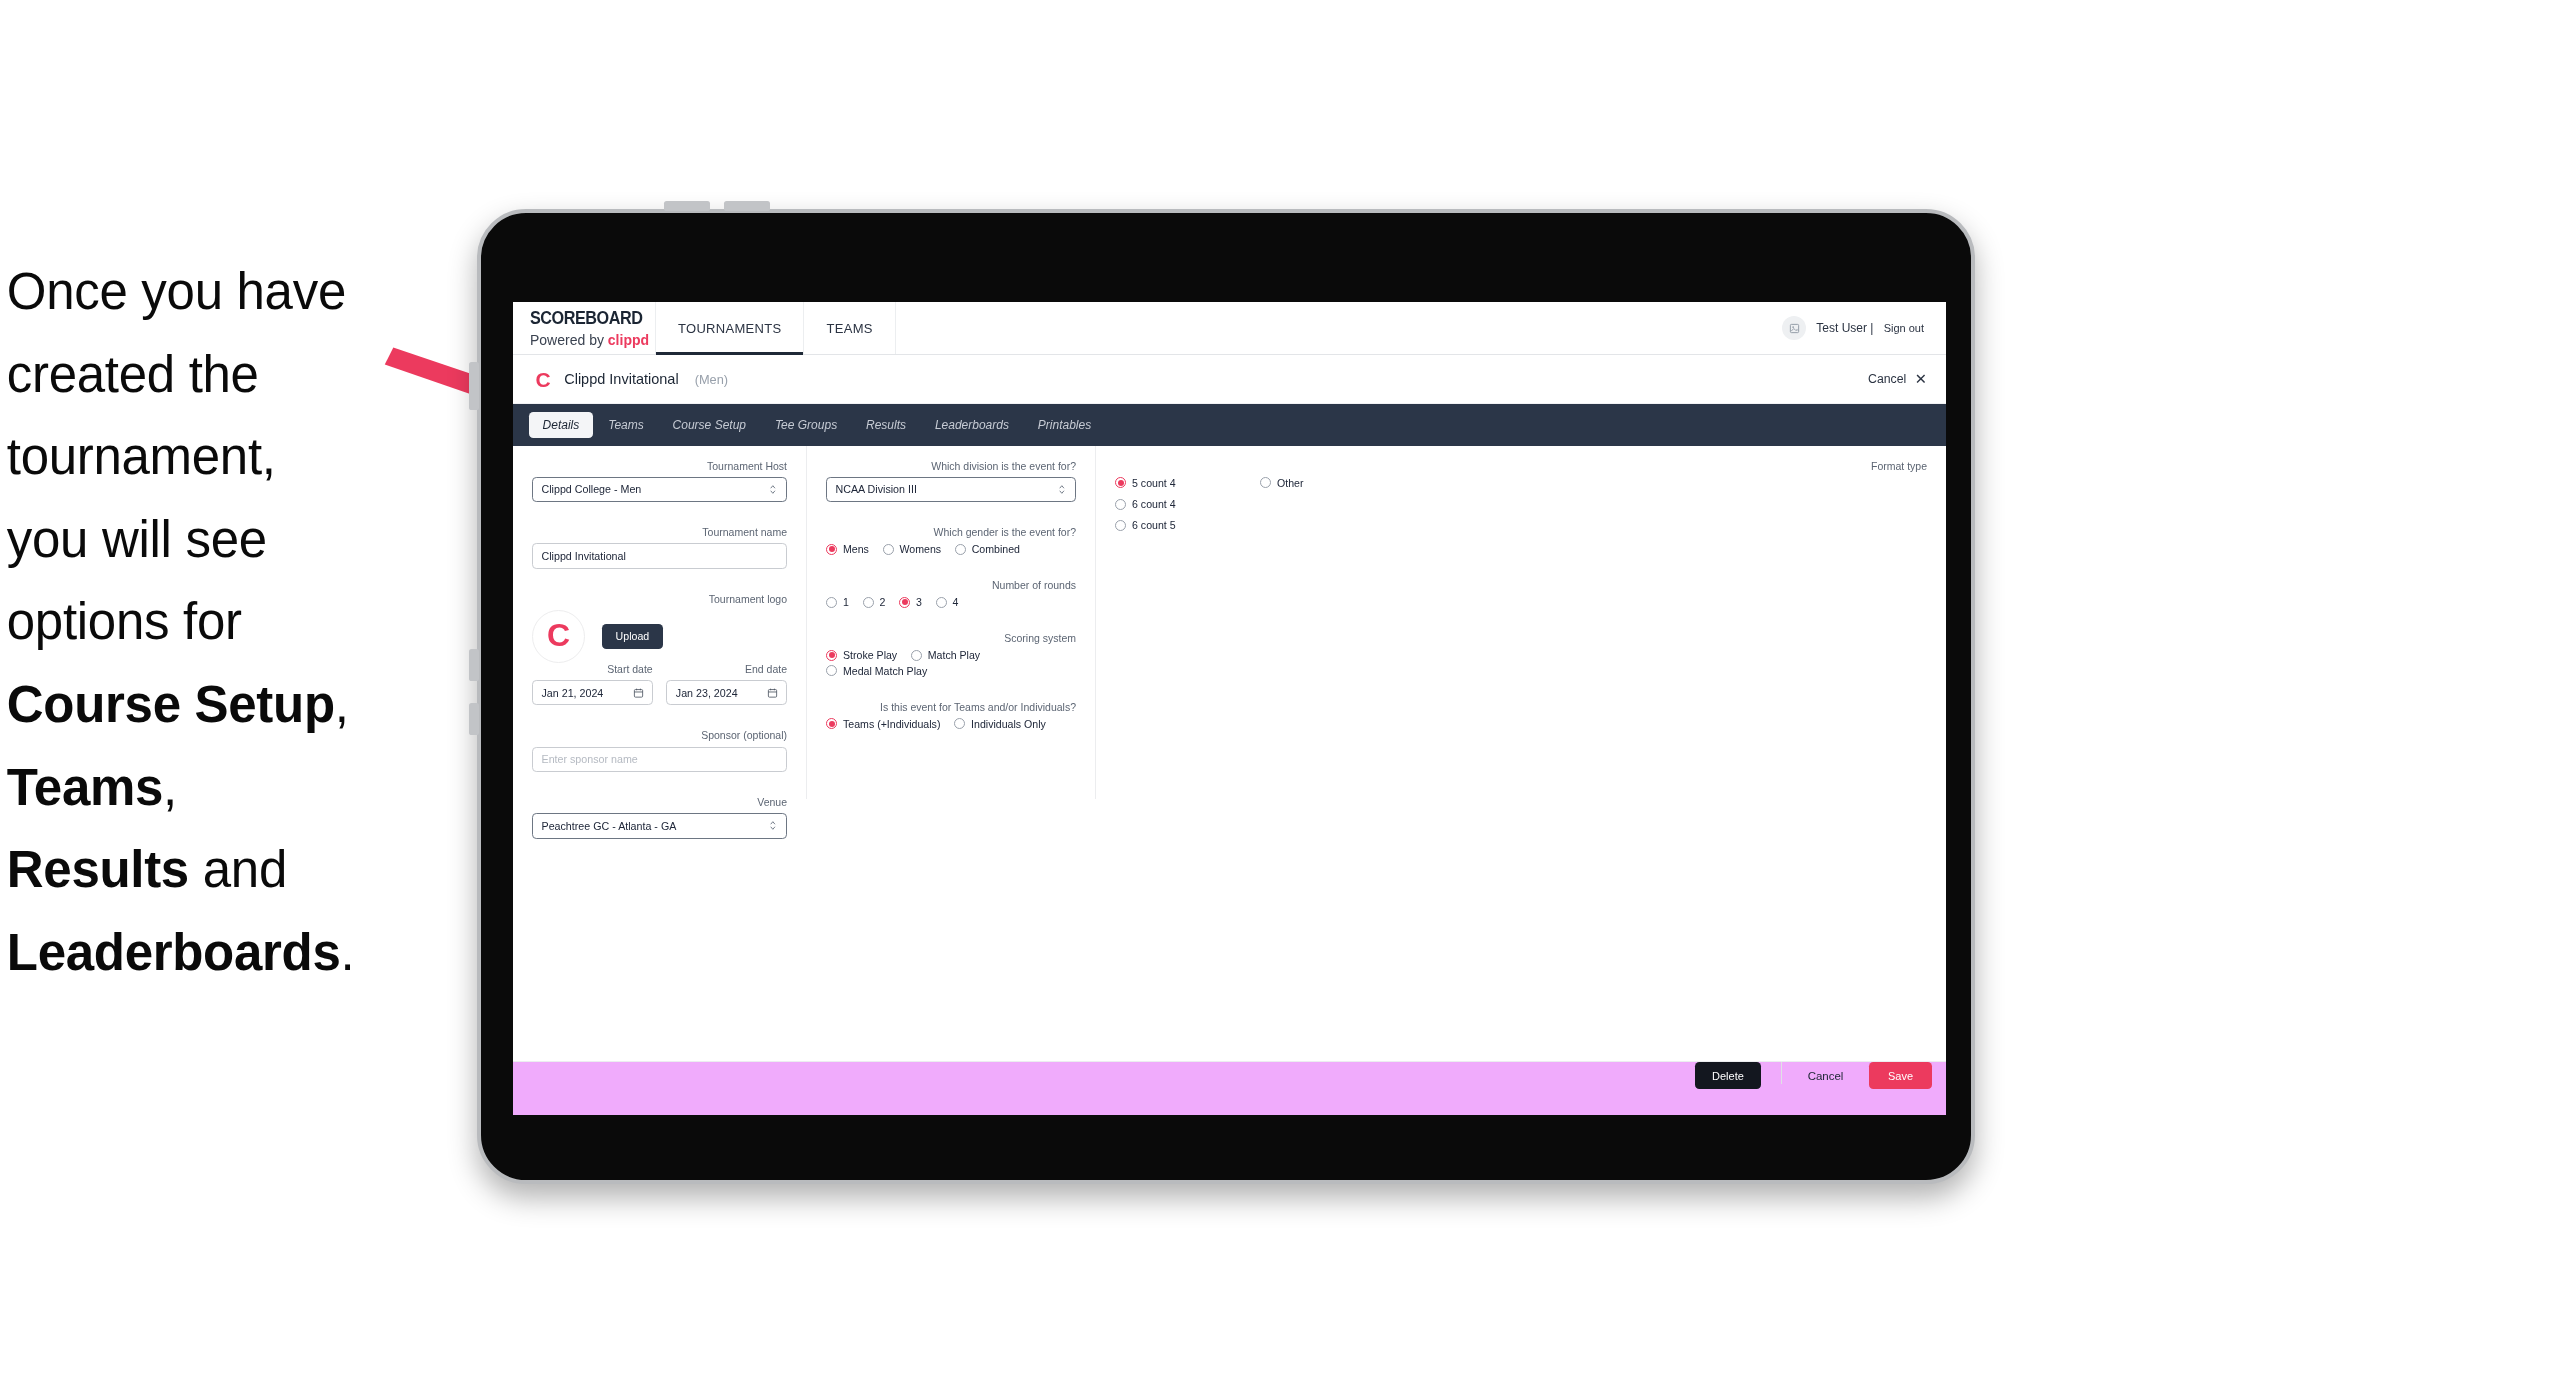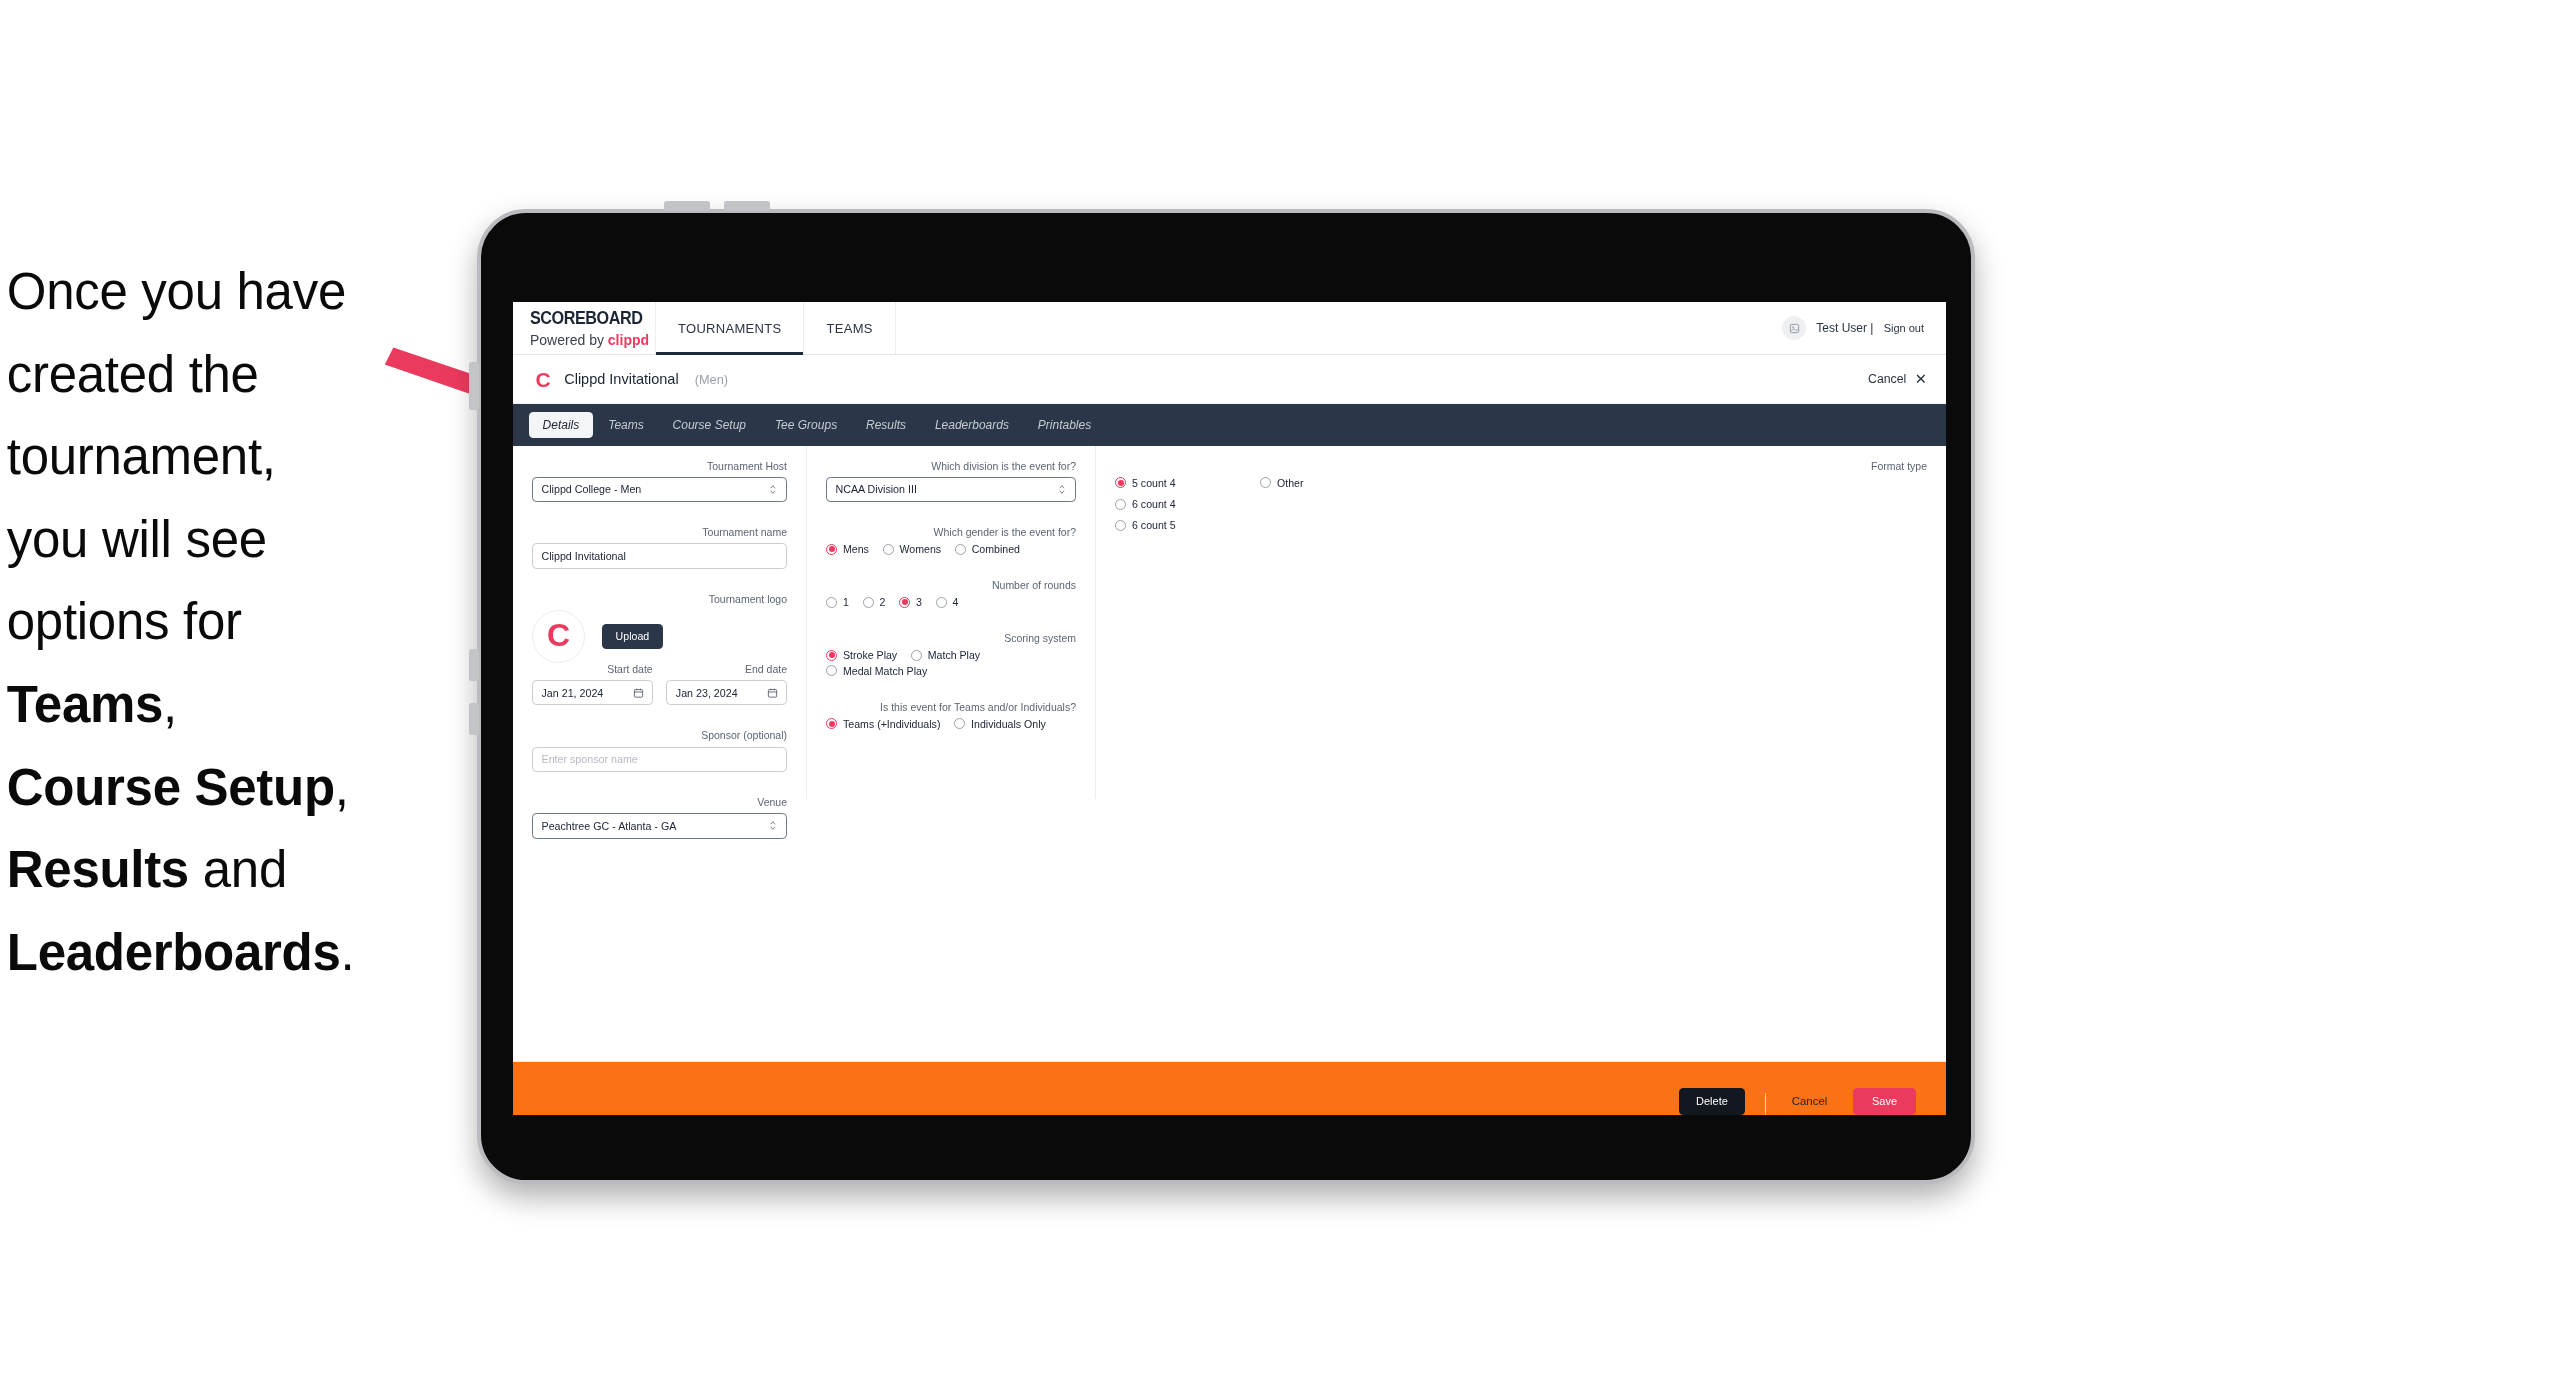--- a/index.html
+++ b/index.html
@@ -213,24 +213,24 @@
   .stack-opt { display: flex; align-items: center; margin-bottom: 9.4px; }
 
   #format-grid { display: flex; }
   #format-col-a { width: 145px; }
   #format-col-b { width: 145px; }
 
   
   #footer {
     position: absolute; left: 0; right: 0; bottom: 0;
     height: 54px;
-    background: #f97316;
+    background: #f0abfc;
     border-top: 0.9px solid #eceef0;
-    display: flex; align-items: flex-end; justify-content: flex-end;
-    padding-right: 30px; gap: 0;
+    display: flex; align-items: flex-start; justify-content: flex-end;
+    padding-right: 14px; gap: 0;
   }
   #btn-delete {
     background: #13171f; color: #fff; font-size: 11px;
     padding: 7.7px 17px; border-radius: 4.3px;
   }
   #footer-div { width: 0.9px; height: 22px; background: #dfe1e4; margin: 0 20.4px; }
   #btn-cancel { font-size: 11.5px; color: #1b2533; padding: 7.7px 5.1px; }
   #btn-save {
     background: #ec3a5e; color: #fff; font-size: 11px;
     padding: 7.7px 19px; border-radius: 4.3px; margin-left: 20.4px;
@@ -238,22 +238,22 @@
 </style>
 </head>
 <body>
 
 <div id="annotation">
   <div>Once you have</div>
   <div>created the</div>
   <div>tournament,</div>
   <div>you will see</div>
   <div>options for</div>
+  <div><b>Course Setup</b><span>,</span></div>
   <div><b>Teams</b><span>,</span></div>
-  <div><b>Course Setup</b><span>,</span></div>
   <div><b>Results</b><span> and</span></div>
   <div><b>Leaderboards</b><span>.</span></div>
 </div>
 
 <svg id="arrow" viewBox="0 0 3026 1628">
   <path d="M462 408 L745 504 L733 525 L452 428 Z" fill="#ec3a5e"></path>
   <path d="M700 478 L790 530 L742 536 Z" fill="#ec3a5e"></path>
   <path d="M703 476 L795 528 L745 545 Z" fill="#ec3a5e"></path>
 </svg>
 

